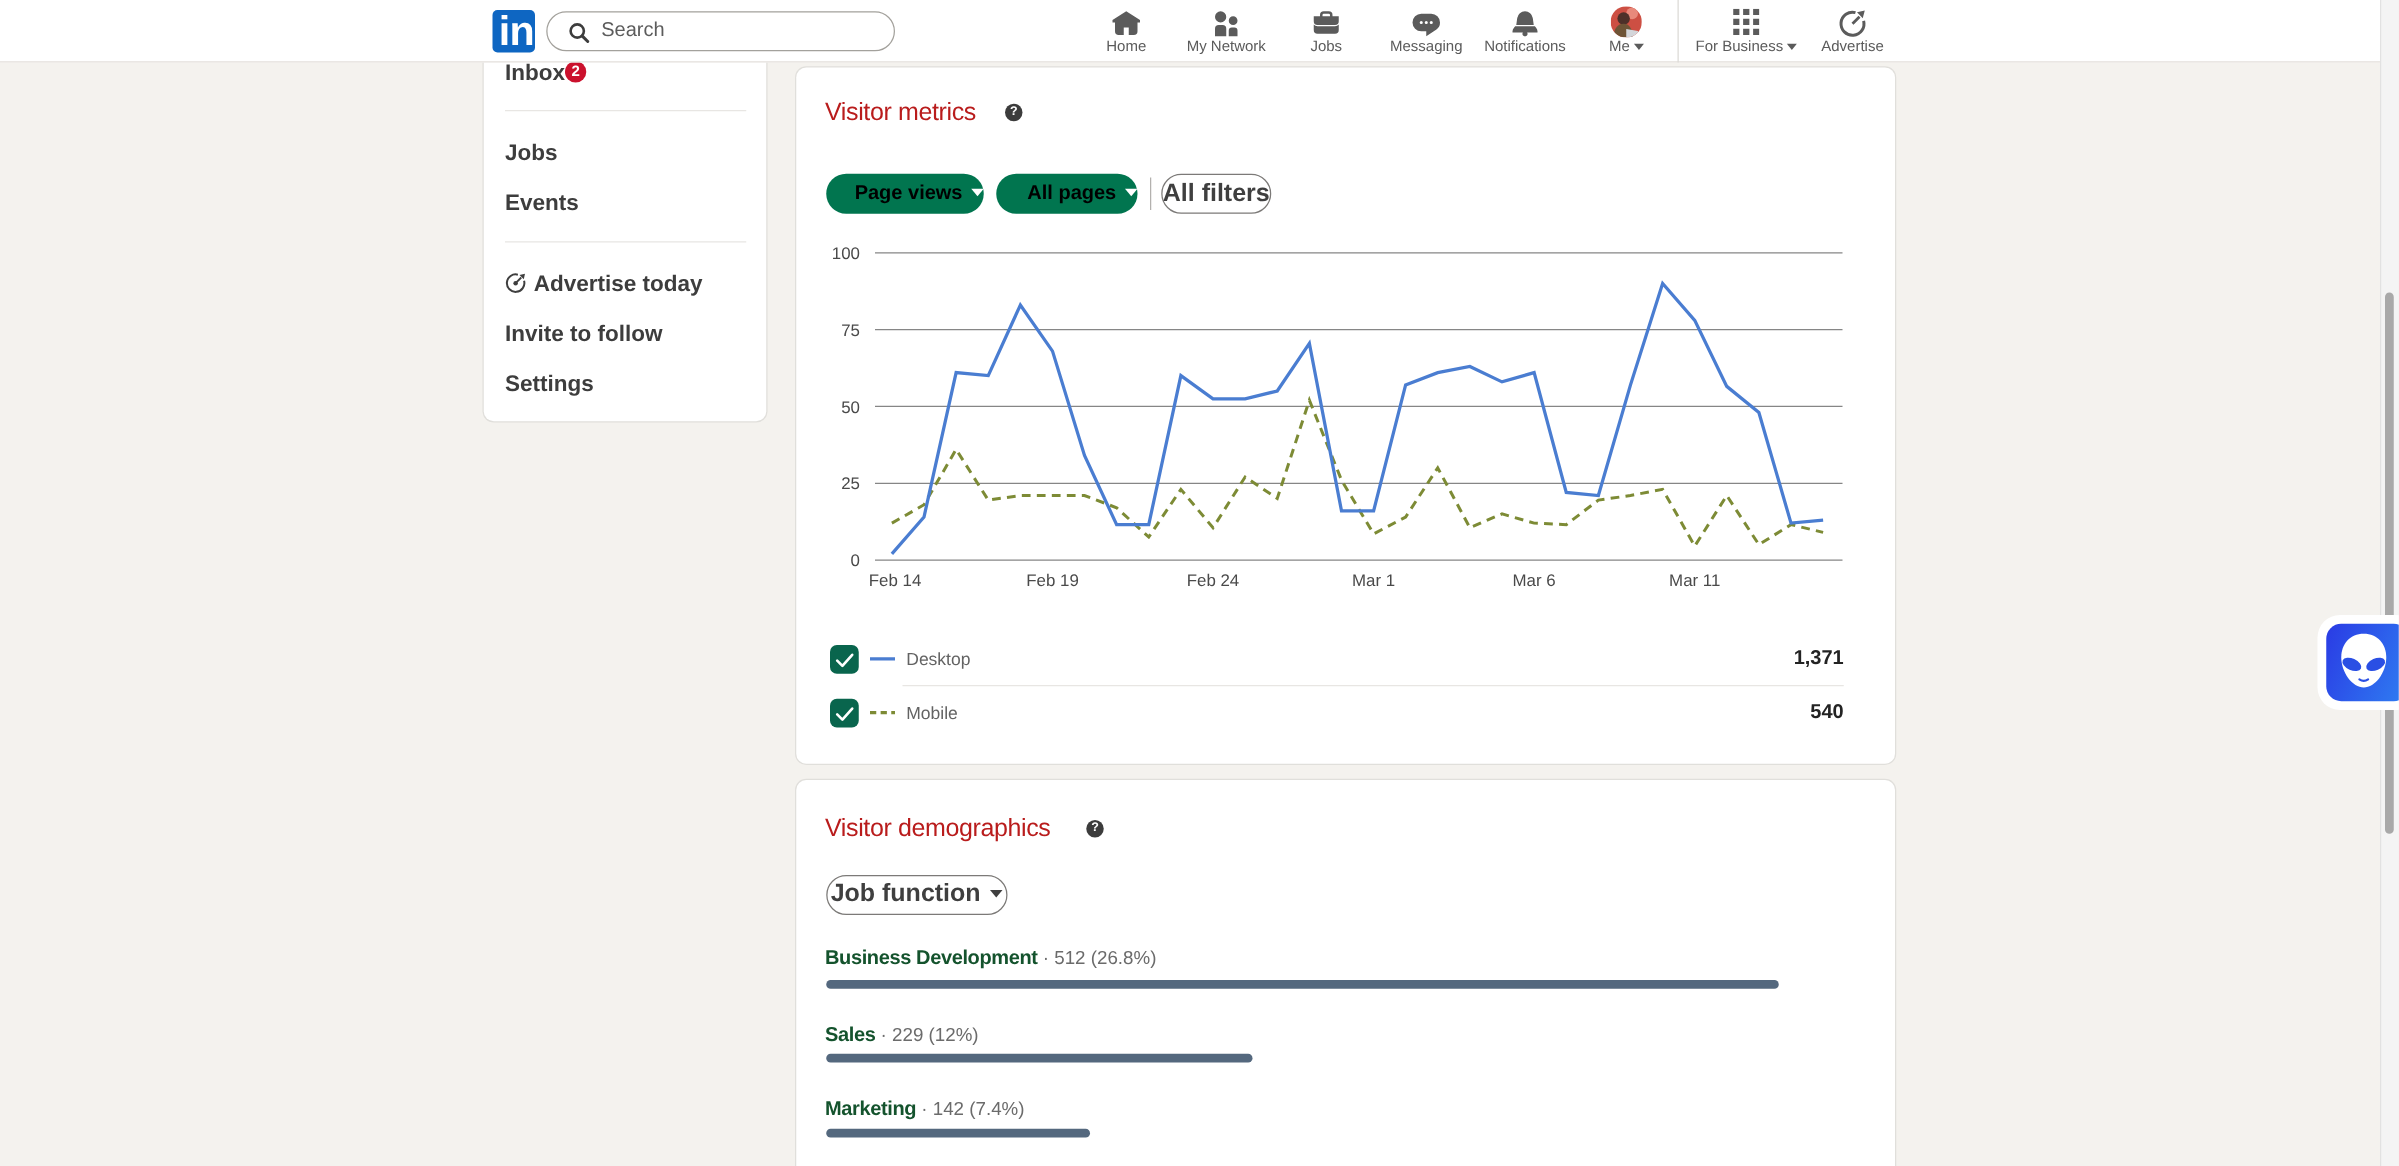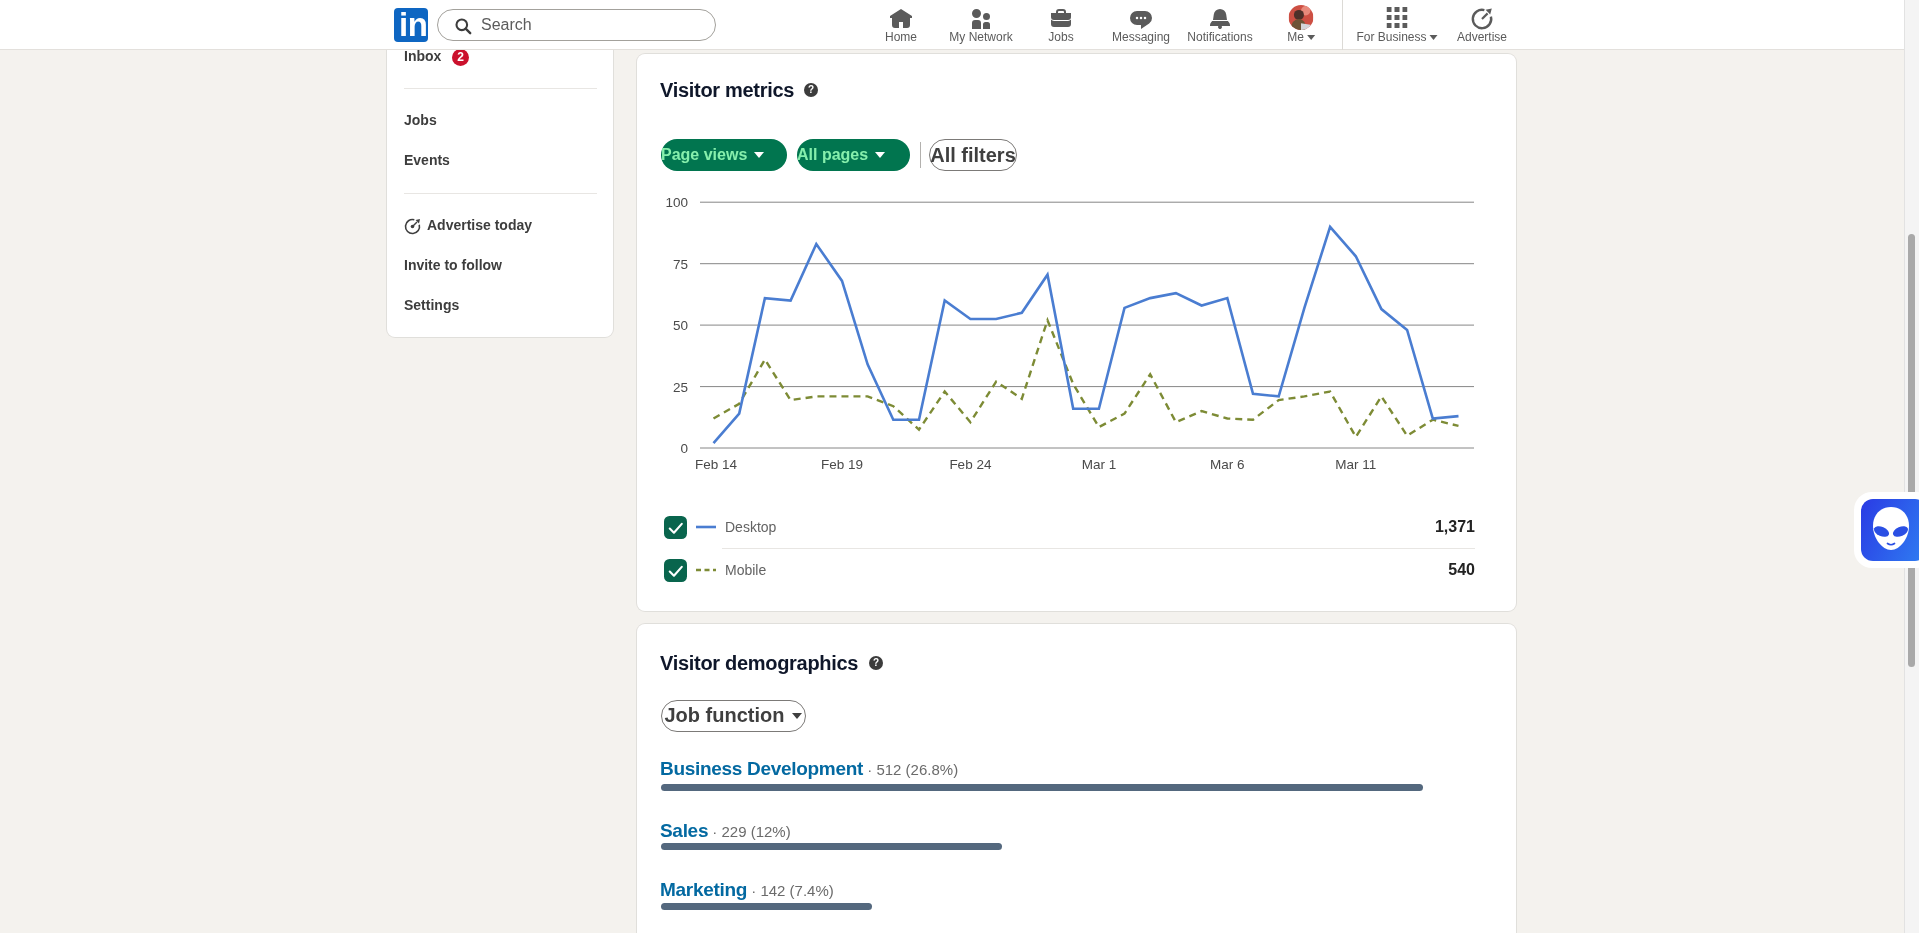--- a/index.html
+++ b/index.html
@@ -12,35 +12,35 @@
   #search { z-index:2; left:437px; top:9px; width:279px; height:32px; border:1px solid #a3a19c; border-radius:16px; background:#fff; }
   #search span { position:absolute; left:43px; top:6px; font-size:16px; color:#5c5c5c; }
   .navitem { top:0; height:66px; text-align:center; z-index:2; }
   .navitem .lbl { position:absolute; top:30px; left:50%; transform:translateX(-50%); font-size:12px; color:#5b5b5b; white-space:nowrap; }
   .navitem svg { position:absolute; top:7px; left:50%; transform:translateX(-50%); }
   .caret { display:inline-block; width:0; height:0; border-left:4.5px solid transparent; border-right:4.5px solid transparent; border-top:5px solid #5b5b5b; vertical-align:middle; margin-left:3px; }
   #navdiv { z-index:2; left:1342px; top:0; width:1px; height:50px; background:#dcdad6; }
   
   .card { background:#fff; border-radius:8px; box-shadow:0 0 0 1px rgba(0,0,0,0.08); }
   #side { left:387px; top:-26px; width:226px; height:363px; }
-  .sideitem { left:404px; font-size:14px; font-weight:bold; color:#3d3d3d; }
+  .sideitem { left:404px; font-size:18px; font-weight:bold; color:#3d3d3d; }
   .sdiv { left:404px; width:193px; height:1px; background:#e8e6e3; }
   #card1 { left:637px; top:54px; width:879px; height:557px; }
   #card2 { left:637px; top:624px; width:879px; height:380px; }
-  .h2 { font-size:20px; font-weight:bold; color:#0f172a; letter-spacing:-0.3px; }
+  .h2 { font-size:20px; font-weight:normal; color:#b91c1c; letter-spacing:-0.3px; }
   .help { width:14px; height:14px; border-radius:50%; background:#3c3c3c; color:#fff; font-size:10px; font-weight:bold; text-align:center; line-height:14px; }
-  .greenbtn { height:32px; border-radius:16px; background:#01754f; color:#86efac; font-size:16px; font-weight:bold; line-height:32px; text-align:left; }
+  .greenbtn { height:32px; border-radius:16px; background:#01754f; color:#000000; font-size:16px; font-weight:bold; line-height:32px; text-align:right; }
   .gcaret { display:inline-block; width:0; height:0; border-left:5px solid transparent; border-right:5px solid transparent; border-top:6px solid #fff; vertical-align:middle; margin-left:7px; margin-top:-2px; }
   .dcaret { display:inline-block; width:0; height:0; border-left:5px solid transparent; border-right:5px solid transparent; border-top:6px solid #3f3f3f; vertical-align:middle; margin-left:8px; margin-top:-2px; }
   .whitebtn { height:32px; border-radius:16px; background:#fff; border:1px solid #7c7a78; color:#3f3f3f; font-size:20px; font-weight:bold; line-height:30px; text-align:center; }
   .check { width:23px; height:23px; border-radius:5.5px; background:#09654d; }
   .legendlbl { font-size:14px; color:#636363; }
   .legendval { font-size:16px; font-weight:bold; color:#232323; text-align:right; }
   .bar { height:7px; border-radius:3.5px; background:#54687e; }
-  .rowlbl b { font-size:19px; color:#0369a1; letter-spacing:-0.3px; }
+  .rowlbl b { font-size:16px; color:#14532d; letter-spacing:-0.3px; }
   .rowlbl span { font-size:15px; color:#6b6b6b; }
   
   #sbtrack { left:1904px; top:0; width:15px; height:933px; background:#f4f4f4; border-left:1px solid #e2e2e2; z-index:9; }
   #sbthumb { left:1908px; top:234px; width:7px; height:433px; background:#a9a9a9; border-radius:4.5px; z-index:10; }
   #widget { left:1854px; top:492px; width:80px; height:76px; background:#fff; border-radius:18px; z-index:11; }
   #widgetin { left:1861px; top:499px; width:66px; height:62px; border-radius:12px; background:linear-gradient(115deg,#2a3be4 0%, #2f7ef2 100%); z-index:12; }
 </style>
 </head>
 <body>
 

